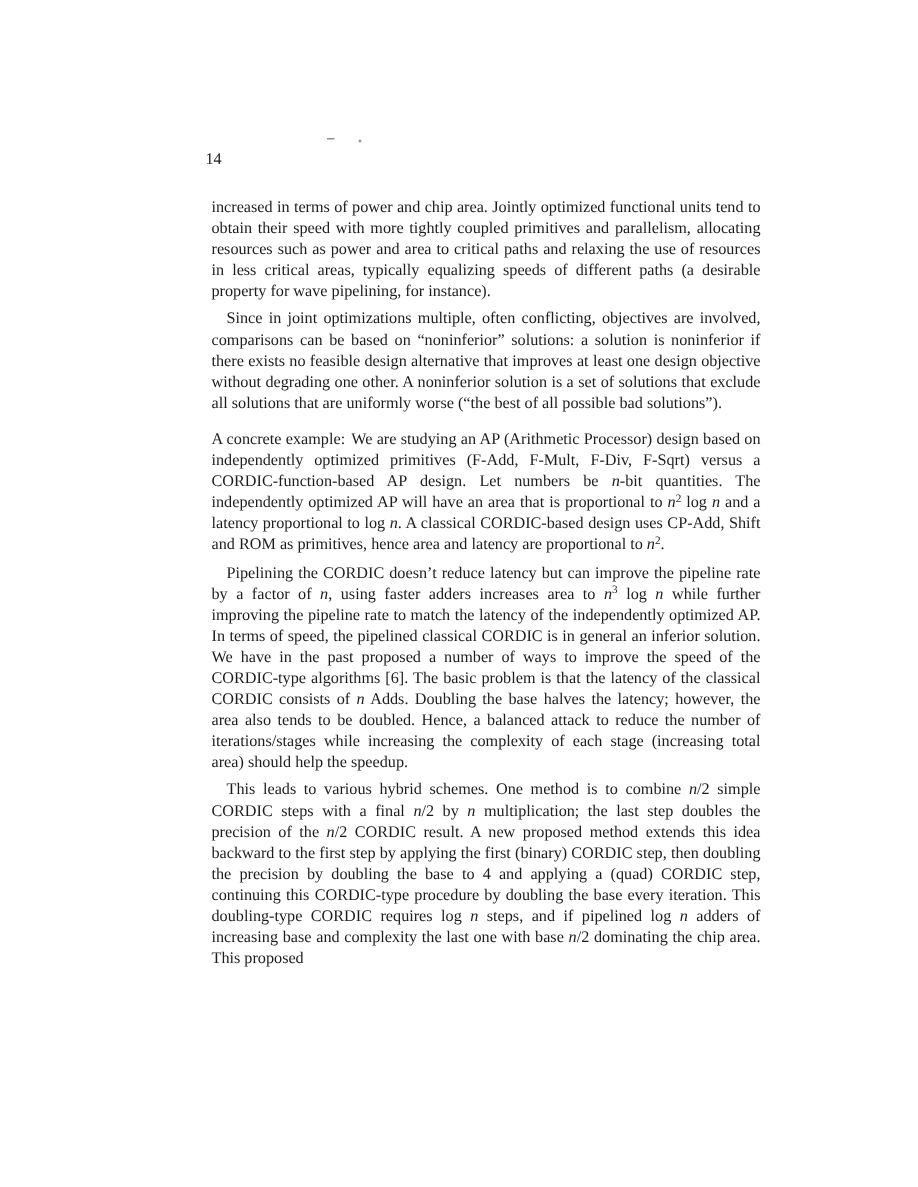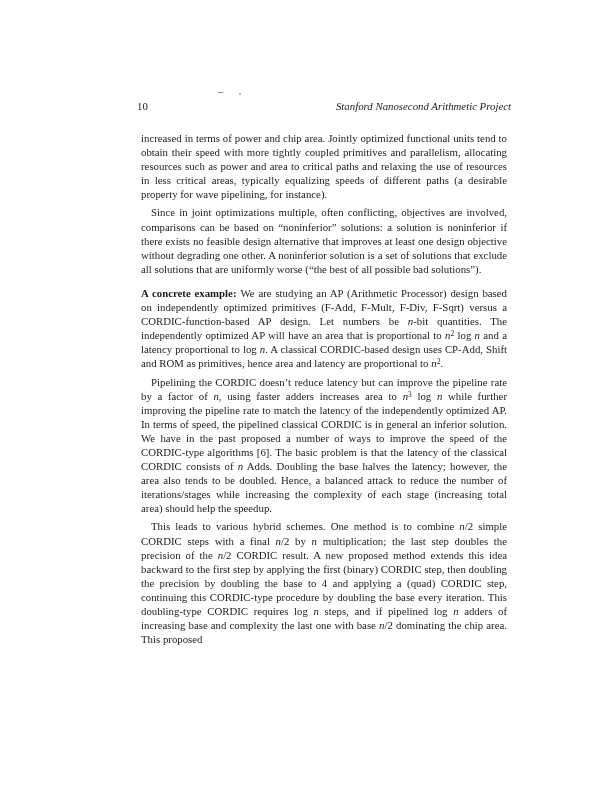--- a/index.html
+++ b/index.html
@@ -32,38 +32,37 @@
     margin-top: 18px;
     font-size: 10.8px;
     line-height: 14.1px;
     text-align: justify;
     hyphens: auto;
     -webkit-hyphens: auto;
   }
   .bodytext p { margin: 4px; padding: 0; }
   p.indent { text-indent: 10px; }
   p.section-start { margin-top: 10px; }
-  .seg-b { font-weight: bold; margin-right: 4px; }
+  .seg-b { font-weight: normal; margin-right: 4px; }
   .seg-i { font-style: italic; }
   .seg-sup { font-size: 7.5px; vertical-align: 3.5px; line-height: 0; }
   .speck { position: absolute; background: #8f8f8f; }
   .speck-dash { left: 218px; top: 92px; width: 5px; height: 1px; }
   .speck-dot  { left: 239px; top: 93px; width: 2px; height: 2px; border-radius: 50%; background: #9a9a9a; }
 </style>
 </head>
 <body>
 
 <div class="page">
   <div class="speck speck-dash"></div>
   <div class="speck speck-dot"></div>
 
   <div class="content">
     <div class="running-header">
-      <span class="pagenum">10</span>
-      <span class="title">Stanford Nanosecond Arithmetic Project</span>
+      <span class="pagenum">14</span>
     </div>
 
     <div class="bodytext">
       <p><span>increased in terms of power and chip area. Jointly optimized functional units tend to obtain their speed with more tightly coupled primitives and parallelism, allocating resources such as power and area to critical paths and relaxing the use of resources in less critical areas, typically equalizing speeds of different paths (a desirable property for wave pipelining, for instance).</span></p>
       <p class="indent"><span>Since in joint optimizations multiple, often conflicting, objectives are involved, comparisons can be based on “noninferior” solutions: a solution is noninferior if there exists no feasible design alternative that improves at least one design objective without degrading one other. A noninferior solution is a set of solutions that exclude all solutions that are uniformly worse (“the best of all possible bad solutions”).</span></p>
       <p class="section-start"><span class="seg-b">A concrete example:</span><span>We are studying an AP (Arithmetic Processor) design based on independently optimized primitives (F-Add, F-Mult, F-Div, F-Sqrt) versus a CORDIC-function-based AP design. Let numbers be </span><span class="seg-i">n</span><span>-bit quantities. The independently optimized AP will have an area that is proportional to </span><span class="seg-i">n</span><span class="seg-sup">2</span><span> log </span><span class="seg-i">n</span><span> and a latency proportional to log </span><span class="seg-i">n</span><span>. A classical CORDIC-based design uses CP-Add, Shift and ROM as primitives, hence area and latency are proportional to </span><span class="seg-i">n</span><span class="seg-sup">2</span><span>.</span></p>
       <p class="indent"><span>Pipelining the CORDIC doesn’t reduce latency but can improve the pipeline rate by a factor of </span><span class="seg-i">n</span><span>, using faster adders increases area to </span><span class="seg-i">n</span><span class="seg-sup">3</span><span> log </span><span class="seg-i">n</span><span> while further improving the pipeline rate to match the latency of the independently optimized AP. In terms of speed, the pipelined classical CORDIC is in general an inferior solution. We have in the past proposed a number of ways to improve the speed of the CORDIC-type algorithms [6]. The basic problem is that the latency of the classical CORDIC consists of </span><span class="seg-i">n</span><span> Adds. Doubling the base halves the latency; however, the area also tends to be doubled. Hence, a balanced attack to reduce the number of iterations/stages while increasing the complexity of each stage (increasing total area) should help the speedup.</span></p>
       <p class="indent"><span>This leads to various hybrid schemes. One method is to combine </span><span class="seg-i">n</span><span>/2 simple CORDIC steps with a final </span><span class="seg-i">n</span><span>/2 by </span><span class="seg-i">n</span><span> multiplication; the last step doubles the precision of the </span><span class="seg-i">n</span><span>/2 CORDIC result. A new proposed method extends this idea backward to the first step by applying the first (binary) CORDIC step, then doubling the precision by doubling the base to 4 and applying a (quad) CORDIC step, continuing this CORDIC-type procedure by doubling the base every iteration. This doubling-type CORDIC requires log </span><span class="seg-i">n</span><span> steps, and if pipelined log </span><span class="seg-i">n</span><span> adders of increasing base and complexity the last one with base </span><span class="seg-i">n</span><span>/2 dominating the chip area. This proposed</span></p>
     </div>
   </div>

